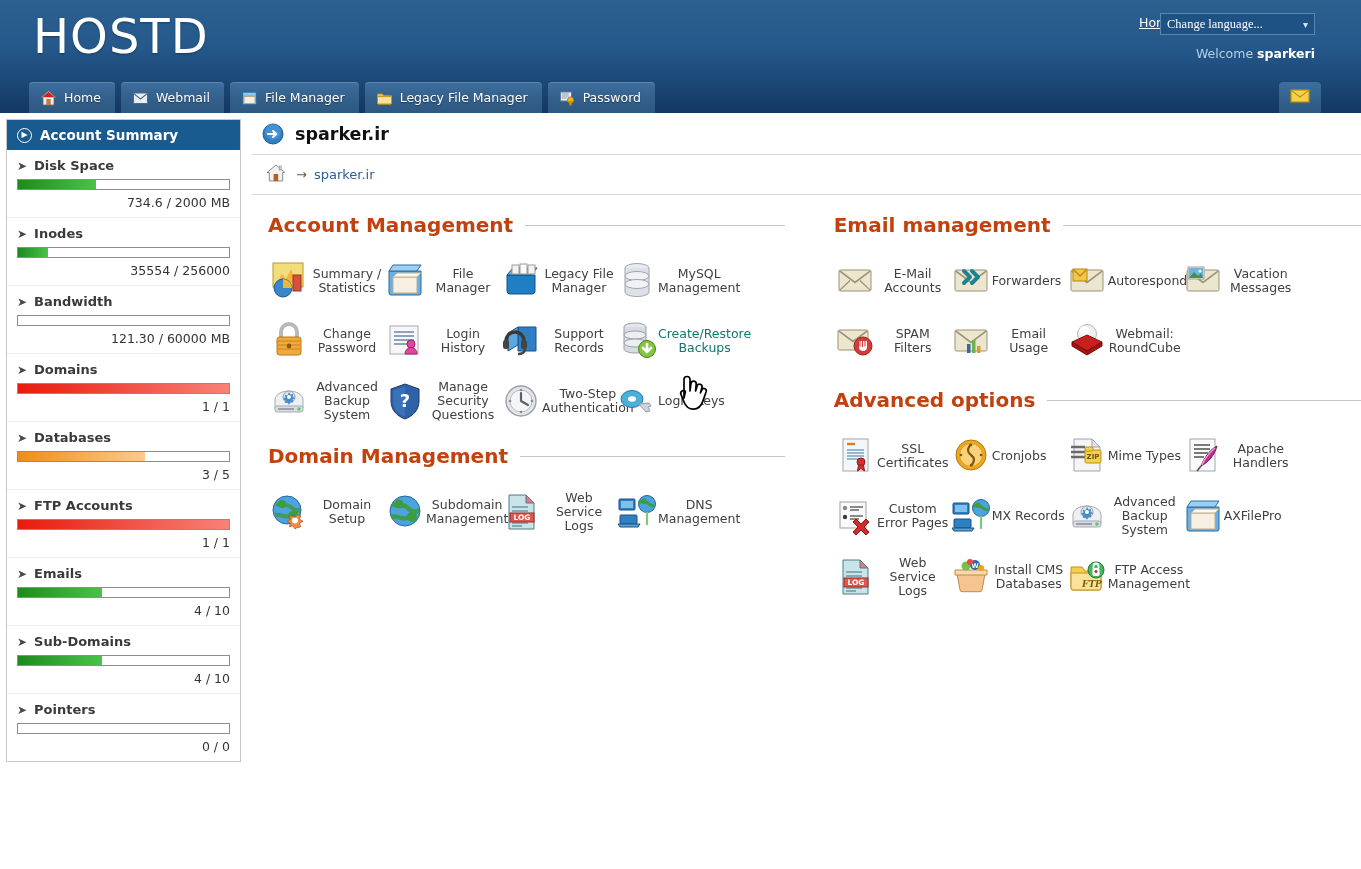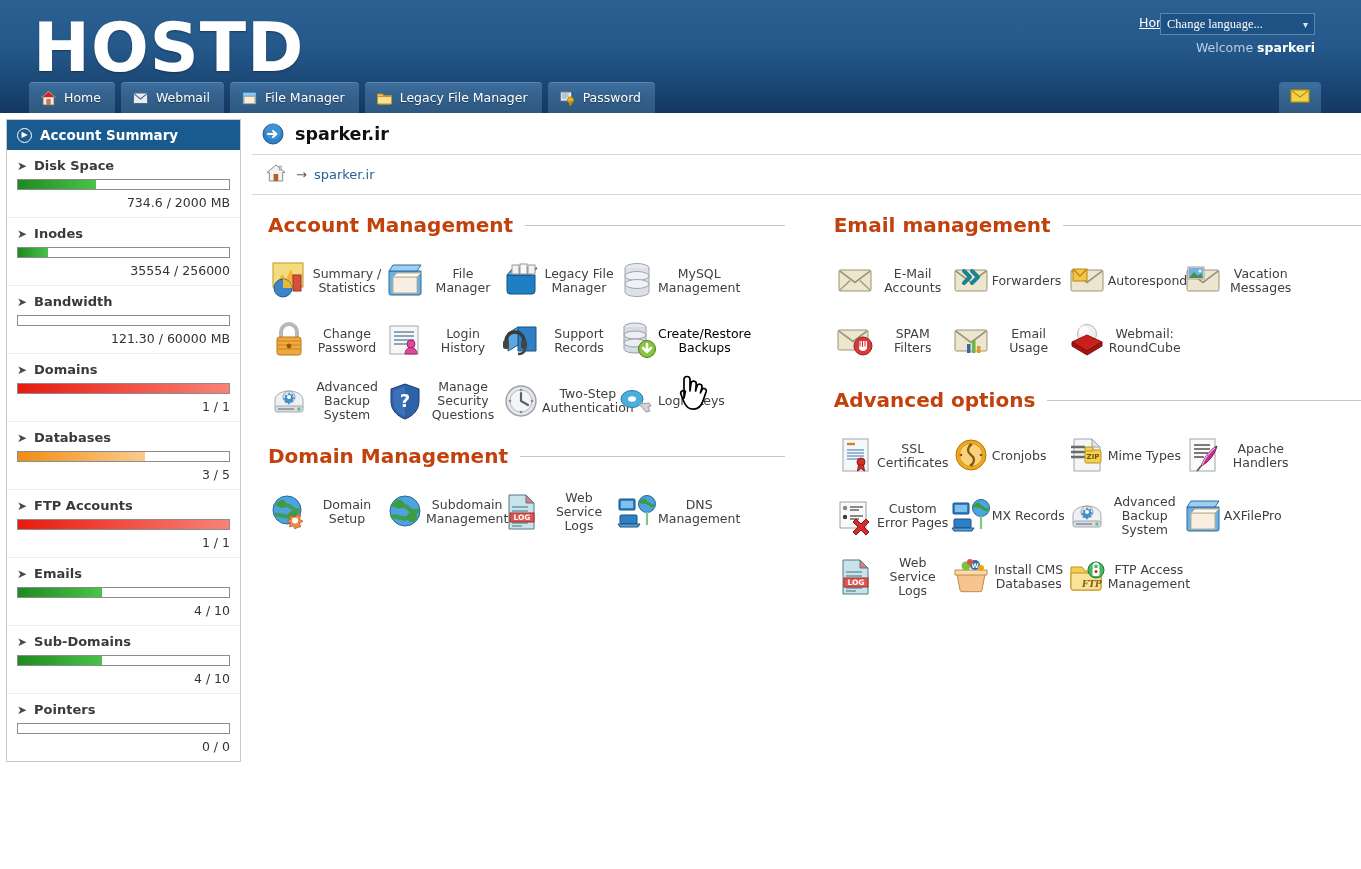--- a/index.html
+++ b/index.html
@@ -13,21 +13,21 @@
   
   .header {
     position: relative;
     width: 1361px; height: 113px;
     background: linear-gradient(to bottom, #2a5e92 0%, #245a8e 35%, #1b4madam 60%, #153a63 100%);
     background: linear-gradient(to bottom, #2c608f 0%, #25598c 40%, #1a4775 75%, #143762 100%);
   }
   .logo {
     position: absolute; left: 33px; top: 8px;
     font-family: "DejaVu Sans", "Liberation Sans", sans-serif;
-    font-size: 68px; font-weight: bold; color: #ffffff;
+    font-size: 48px; font-weight: normal; color: #ffffff;
     letter-spacing: 1px;
     text-shadow: 0 1px 2px rgba(0,0,0,.35);
   }
   .hdr-links {
     position: absolute; right: 130px; top: 15px;
     font-size: 12.5px; color: #cfe0ef;
   }
   .hdr-links a {
     color: #ffffff; text-decoration: underline; cursor: pointer;
   }
@@ -37,21 +37,21 @@
     width: 155px; height: 22px;
     background: #1f5284;
     border: 1px solid #5b86ae;
     color: #ffffff; font-size: 12.5px;
     display: flex; align-items: center;
     padding: 0 6px; cursor: pointer; font-family: Liberation Serif, serif;
   }
   .lang-select .lbl { flex: 1; }
   .lang-select .chev { font-size: 10px; color: #d5e5f4; }
   .welcome {
-    position: absolute; right: 46px; top: 40px;
+    position: absolute; right: 46px; top: 46px;
     font-size: 12.5px; color: #b9cfe3; text-align: right;
   }
   .welcome b { color: #ffffff; }
 
   
   .tabs { position: absolute; left: 29px; bottom: 0; display: flex; }
   .tab {
     height: 31px;
     background: linear-gradient(to bottom, #3d6f9e 0%, #335f8b 55%, #2d5880 100%);
     border-top-left-radius: 4px; border-top-right-radius: 4px;
@@ -136,21 +136,21 @@
   .cell {
     width: 116px; padding-top: 14px;
     display: flex; align-items: center;
     cursor: pointer; position: relative;
   }
   .cell .ic { height: 46px; display: flex; align-items: flex-end; justify-content: center; }
   .cell .cap {
     margin-top: 5px; text-align: center; font-size: 12.5px;
     color: #404040; line-height: 14px; max-width: 112px;
   }
-  .cell .cap.link { color: #000000; }
+  .cell .cap.link { color: #0f766e; }
 
   .cursor-hand { position: absolute; left: 58px; top: 10px; pointer-events: none; }
 </style>
 </head>
 <body>
 
 <div class="header">
   <div class="logo">HOSTD</div>
 
   <div class="hdr-links">

